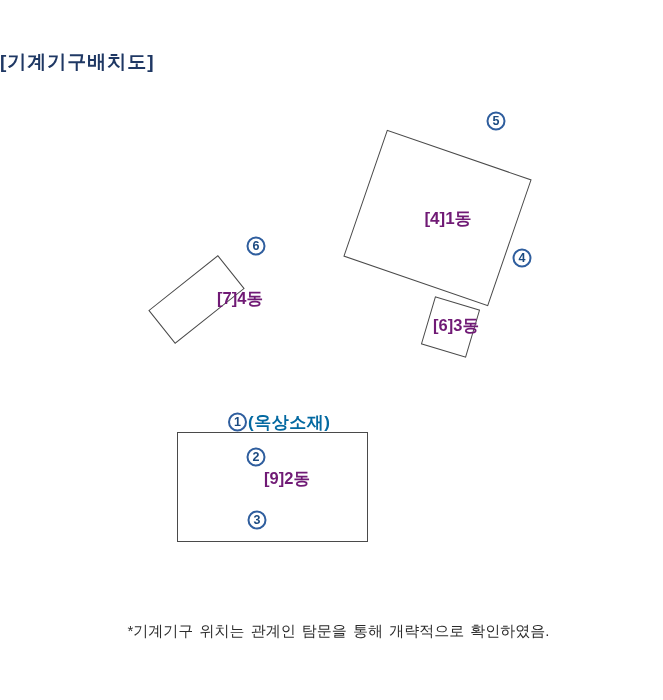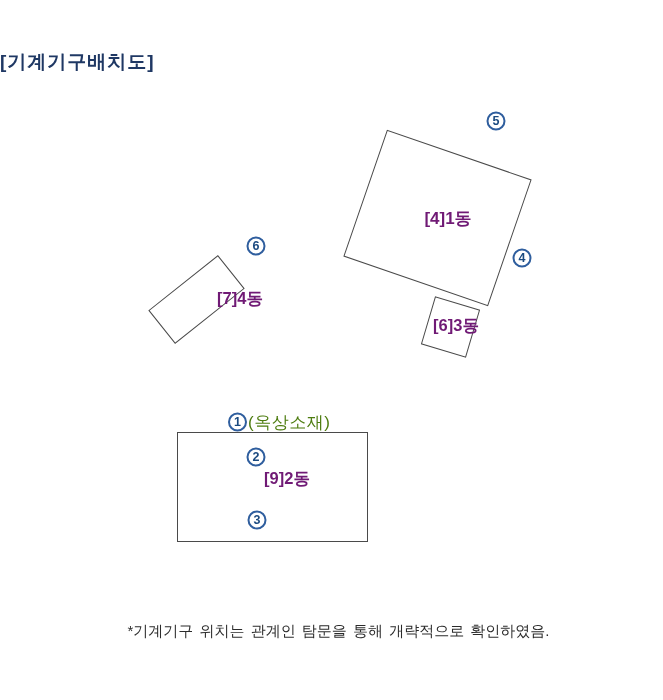--- a/index.html
+++ b/index.html
@@ -70,22 +70,22 @@
     gap: 1px;
     white-space: nowrap;
   }
   .marker-group .marker {
     position: static;
     transform: none;
     flex: 0 0 auto;
   }
   .marker-suffix {
     font-size: 17px;
-    font-weight: normal;
-    color: #4d7c0f;
+    font-weight: bold;
+    color: #0369a1;
     letter-spacing: 0.5px;
   }
   .footnote {
     position: absolute;
     top: 622px;
     left: 0;
     right: 0;
     text-align: center;
     font-size: 15px;
     color: #2b2b2b;

